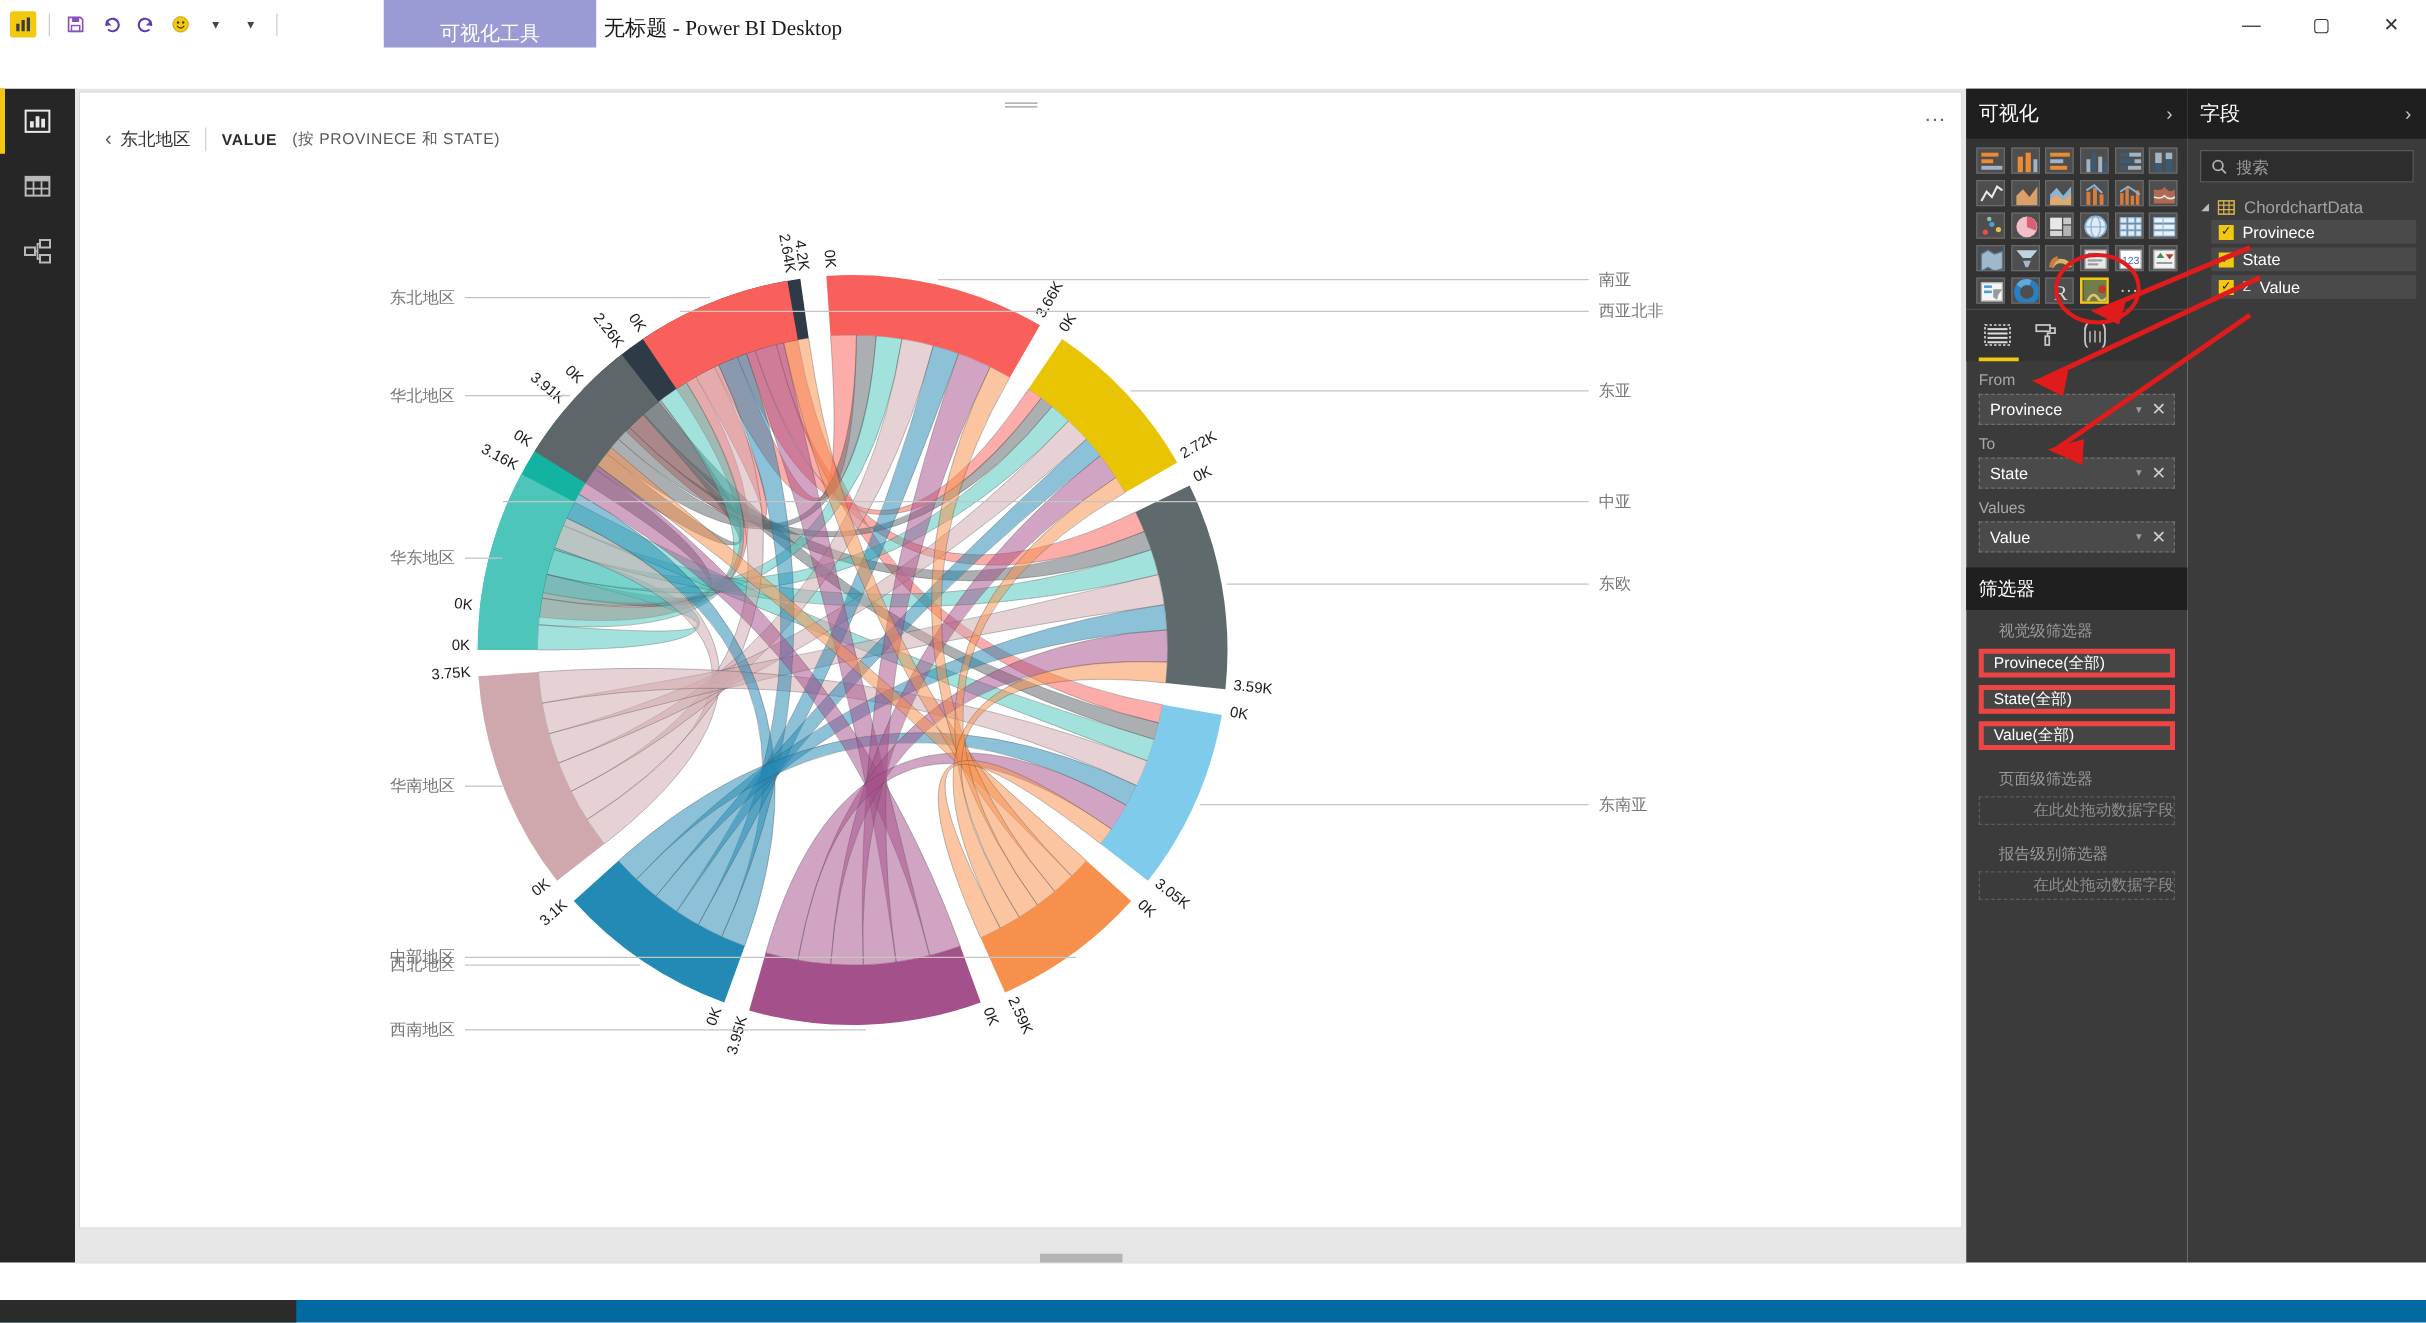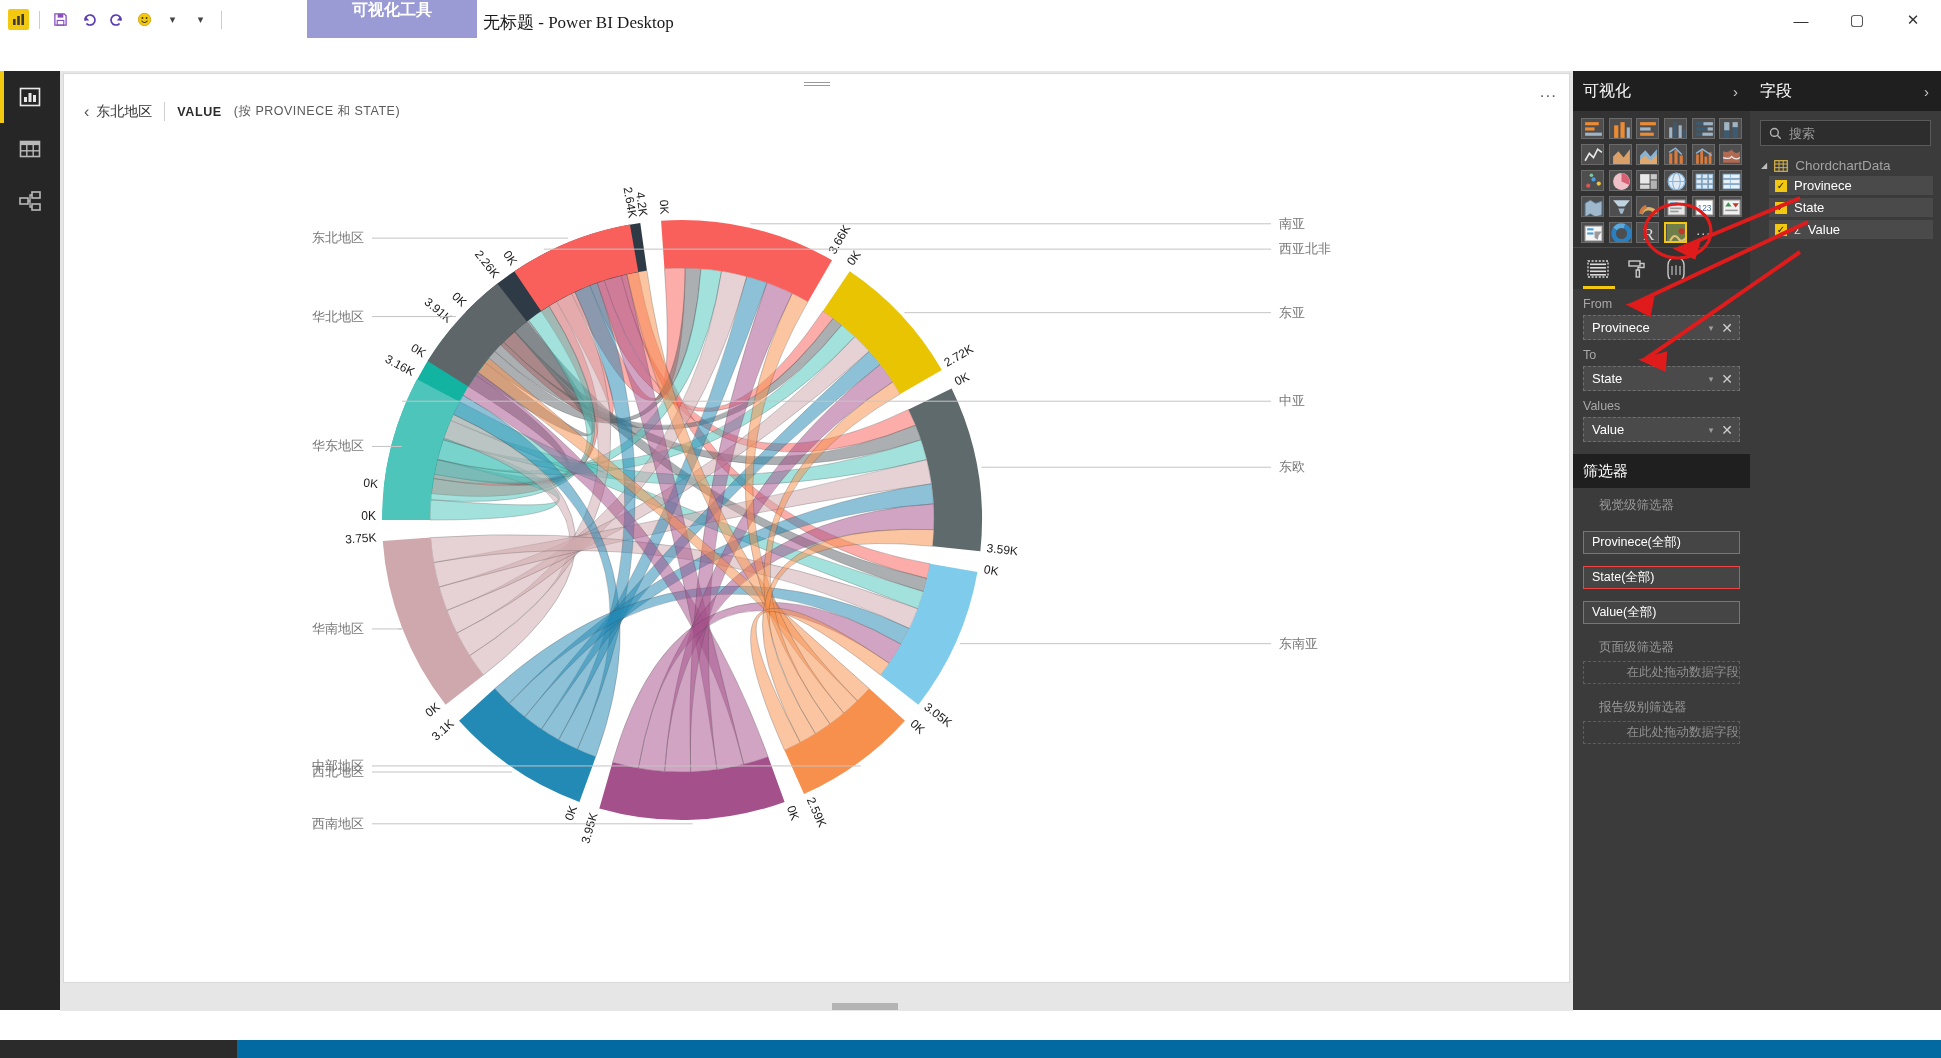--- a/index.html
+++ b/index.html
@@ -23,23 +23,22 @@
   .qat .sep { width: 1px; height: 18px; background: #cdcdcd; margin: 0 3px; }
   .qat .qicon {
     width: 21px; height: 21px; display: flex; align-items: center; justify-content: center;
     cursor: pointer; font-size: 16px; color: #6b2fa0;
   }
   .qat .qicon.sm { font-size: 11px; color: #444; }
 
   .wintab {
     position: absolute; left: 307px; top: 0px; width: 170px; height: 38px;
     background: #9a9ad4; color: #ffffff;
-    display: flex; align-items: flex-start; justify-content: center;
+    display: flex; align-items: flex-end; justify-content: center;
     font-size: 16px;
-    font-weight: bold;
   }
   .doctitle {
     position: absolute; left: 483px; top: 11px;
     font-size: 17px; color: #1a1a1a; font-family: Liberation Serif, serif;
   }
   .wincontrols { position: absolute; right: 0px; top: 0px; display: flex; height: 40px; }
   .wincontrols div {
     width: 56px; height: 40px; display: flex; align-items: center; justify-content: center;
     font-size: 15px; color: #333; cursor: pointer;
   }
@@ -154,21 +153,21 @@
   .well-box .caret { color: #9e9e9e; font-size: 9px; margin-right: 8px; cursor: pointer; }
   .well-box .rm { color: #cfcfcf; font-size: 14px; cursor: pointer; }
 
   .filters-head {
     margin-top: 12px; background: #1f1f1f; height: 34px;
     display: flex; align-items: center; padding-left: 10px;
   }
   .filters-head span { color: #ffffff; font-size: 15px; }
   .filt-sec { color: #9a9a9a; font-size: 12.5px; padding: 9px 0 5px 10px; margin-left: 16px; }
   .filt-card {
-    margin: 12px 10px 6px 10px; height: 23px; background: #454545; border: 1px solid #ef4444;
+    margin: 0 10px 6px 10px; height: 23px; background: #454545; border: 4px solid #ef4444;
     display: flex; align-items: center; padding-left: 8px;
   }
   .filt-card span { color: #ffffff; font-size: 12.5px; }
   .filt-drop {
     margin: 0 10px 6px 10px; height: 23px; border: 1px dashed #5d5d5d;
     display: flex; align-items: center; padding-left: 8px; justify-content: flex-end;
   }
   .filt-drop span { color: #8e8e8e; font-size: 12.5px; }
 
   

